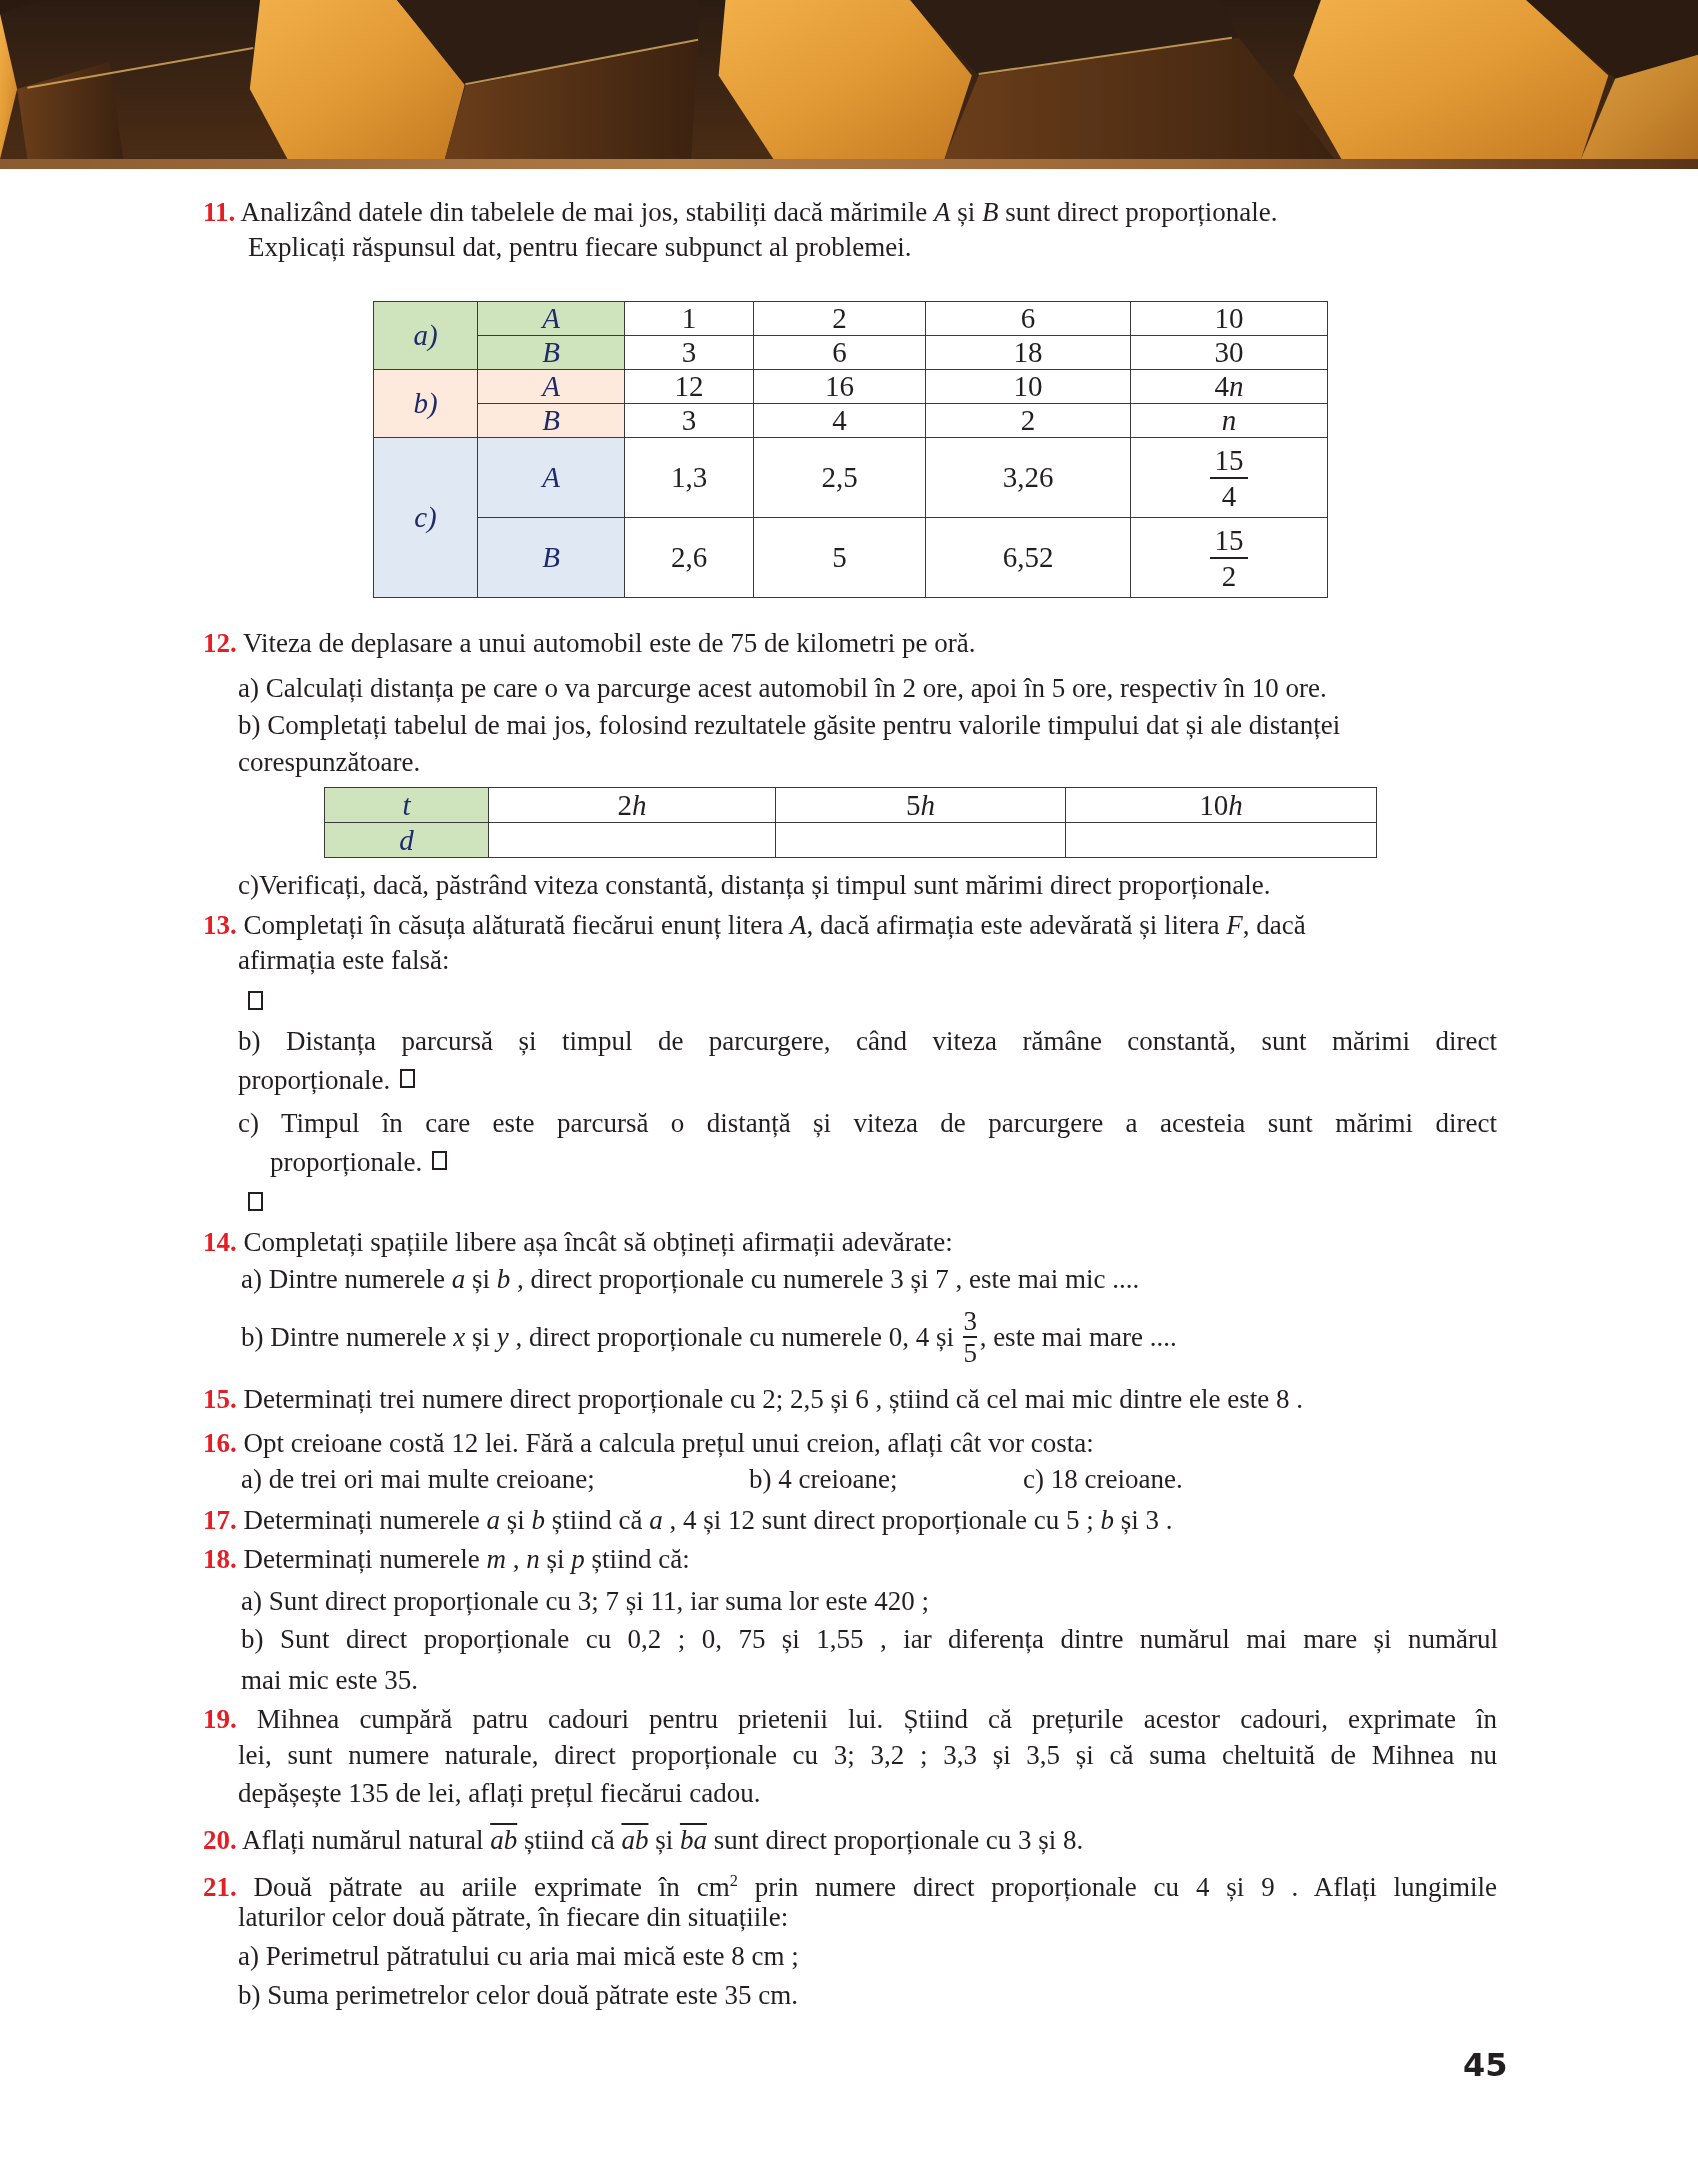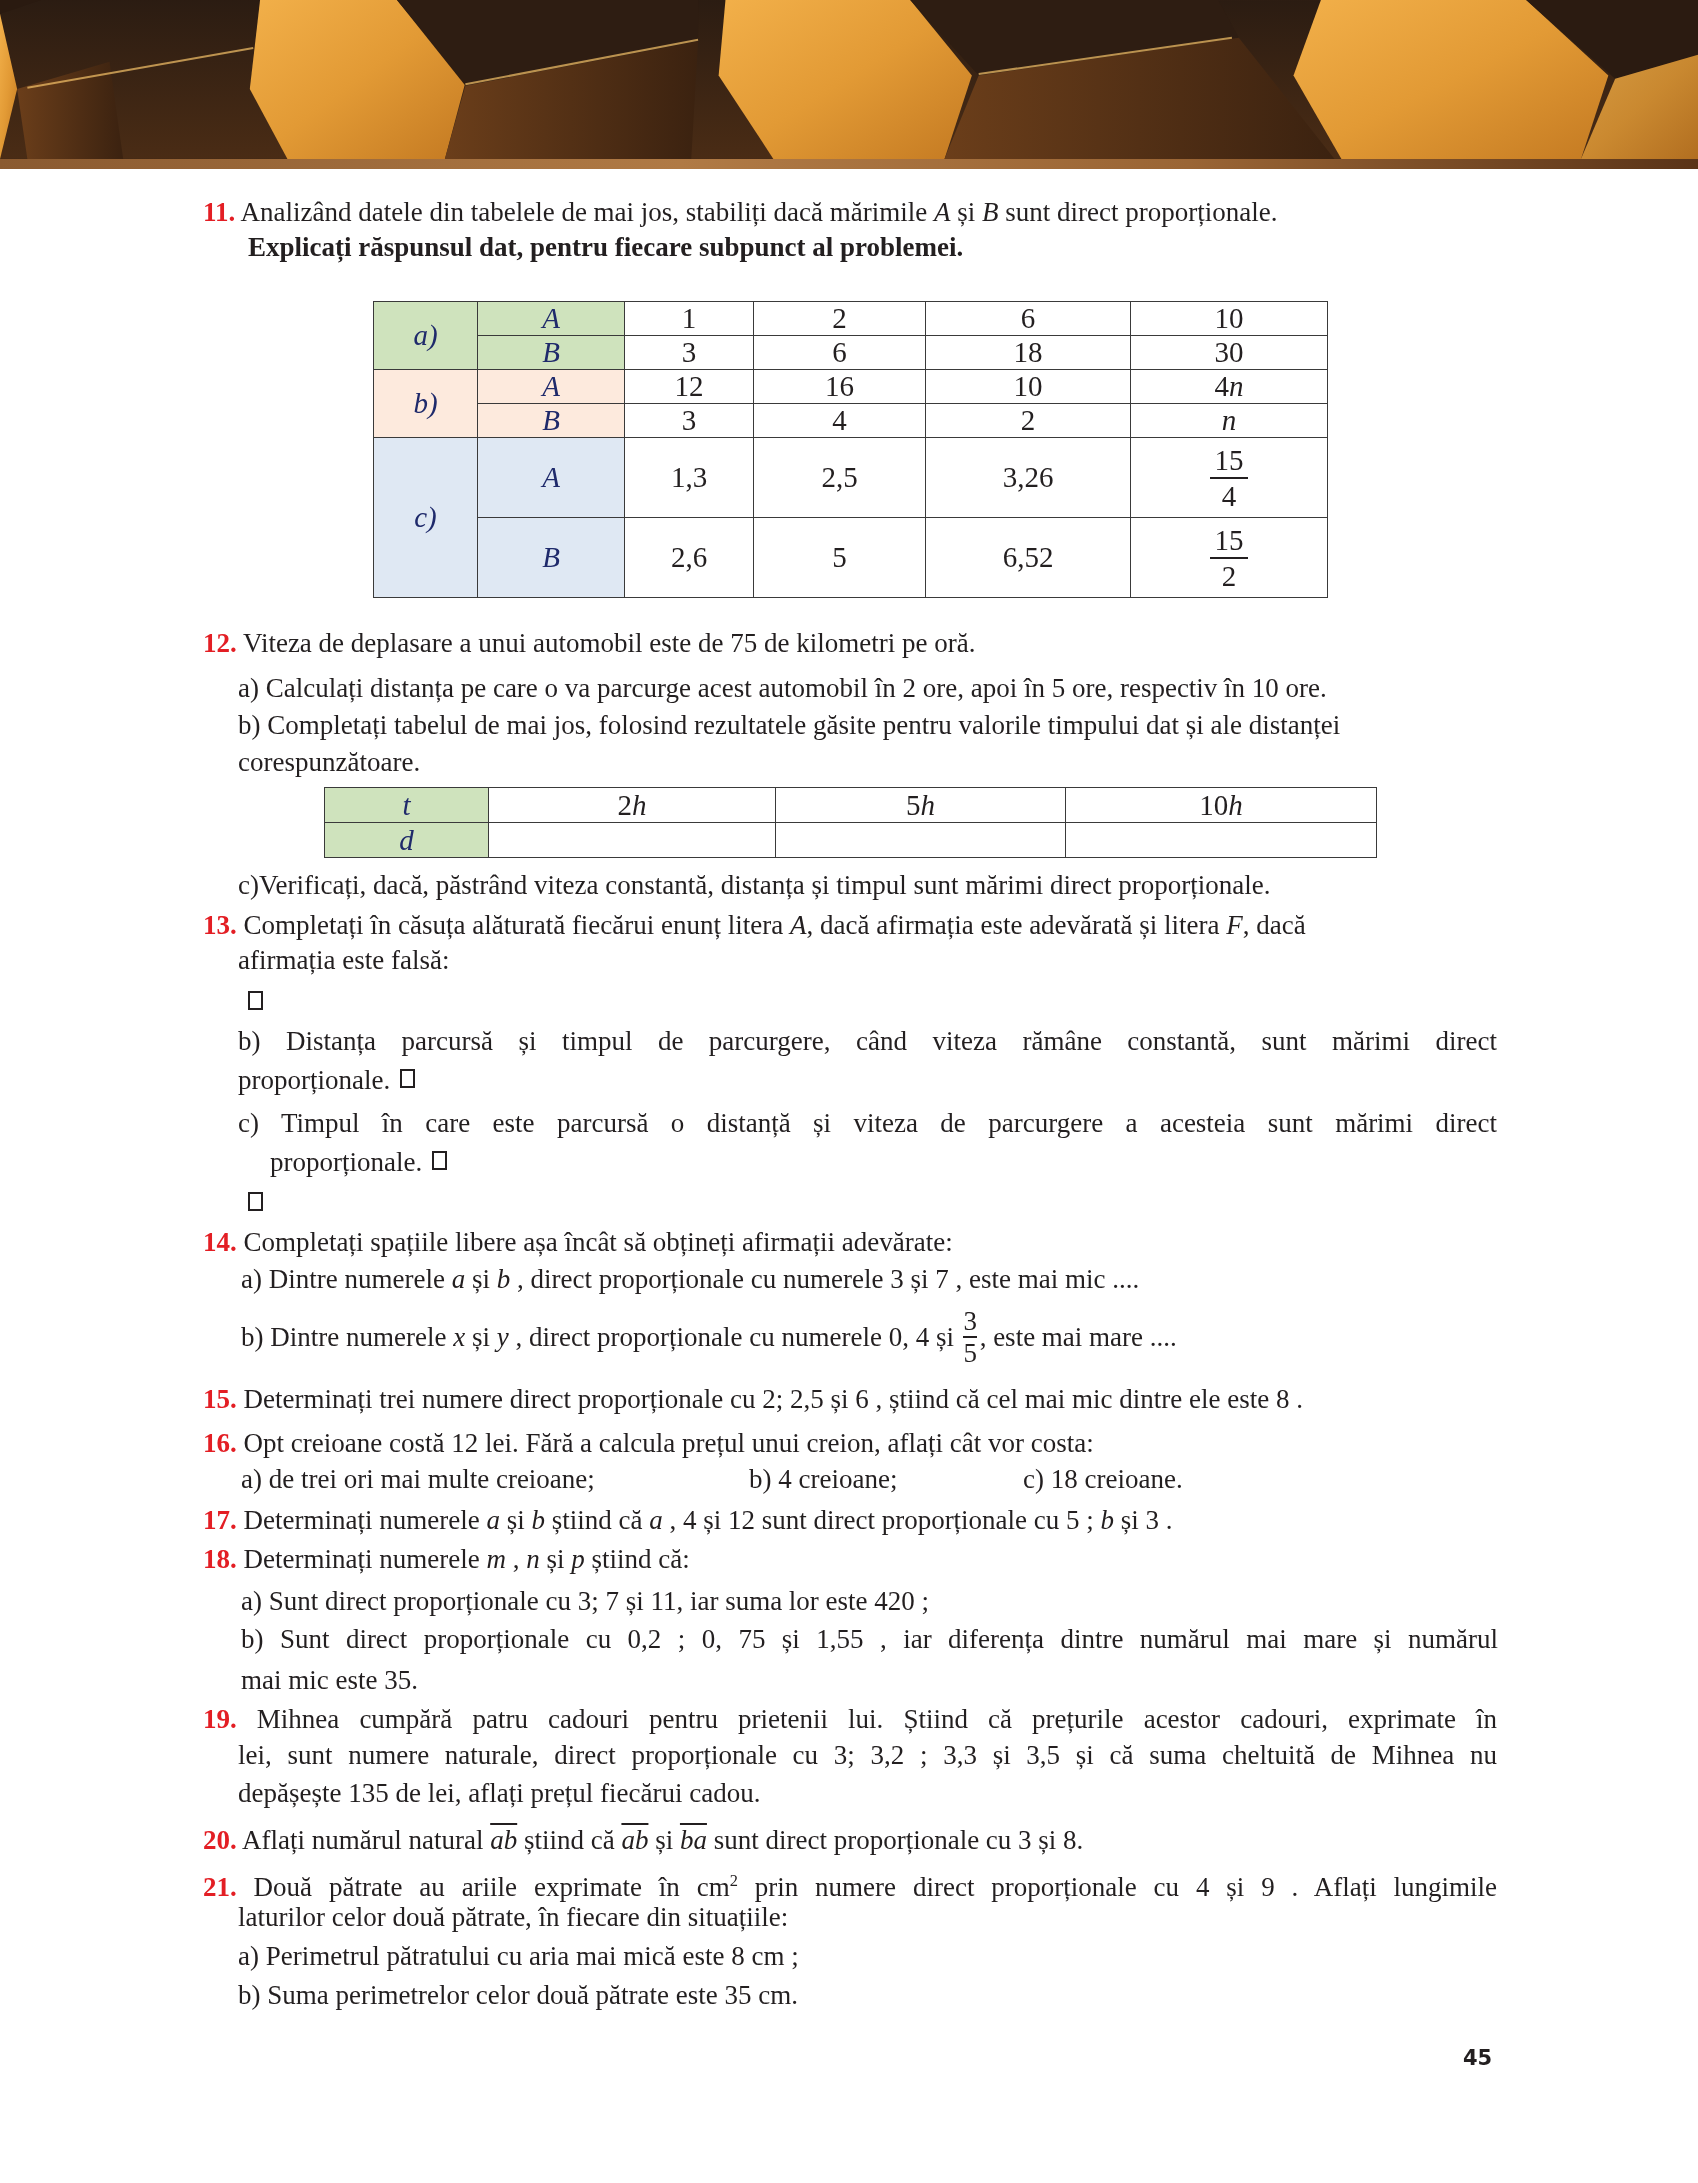--- a/index.html
+++ b/index.html
@@ -34,21 +34,21 @@
   .t1 .fr { display: inline-block; line-height: 34px; }
   .t1 .fr span { display: block; padding: 0 4.1px; }
   .t1 .fr .den { border-top: 2.1px solid #231f20; }
 
   
   .t2 { position: absolute; left: 324px; top: 787px; border-collapse: collapse; font-size: 29px; }
   .t2 td { border: 1.7px solid #3a3a3a; height: 34px; text-align: center; padding: 0; }
   .t2 .lab { color: #1f2a6b; font-style: italic; }
 
   .page-num { position: absolute; left: 1463px; top: 2046px; font-family: "DejaVu Sans", sans-serif;
-              font-weight: bold; font-size: 21px; color: #231f20; }
+              font-weight: bold; font-size: 32px; color: #231f20; }
 </style>
 </head>
 <body>
 
 <div class="banner">
   <svg width="1698" height="159" viewBox="0 0 2481 232">
     <defs>
       <linearGradient id="gold" x1="0" y1="0" x2="1" y2="1">
         <stop offset="0" stop-color="#f2b04a"></stop>
           <stop offset="0.5" stop-color="#e29a35"></stop>
@@ -80,21 +80,21 @@
     <line x1="680" y1="123" x2="1020" y2="58" stroke="#f7c46a" stroke-width="3" opacity="0.7"></line>
     <line x1="1430" y1="108" x2="1800" y2="55" stroke="#f7c46a" stroke-width="3" opacity="0.7"></line>
   </svg>
 </div>
 <div class="banner-strip"></div>
 
 <div class="line" style="top:196px; left:203px;">
   <span class="num">11.</span>
   <span>Analizând datele din tabelele de mai jos, stabiliți dacă mărimile </span><span class="ital">A</span><span> și </span><span class="ital">B</span><span> sunt direct proporționale.</span>
 </div>
-<div class="line" style="top:231px; left:248px;font-weight:bold;">Explicați răspunsul dat, pentru fiecare subpunct al problemei.</div>
+<div class="line" style="top:231px; left:248px;">Explicați răspunsul dat, pentru fiecare subpunct al problemei.</div>
 
 <table class="t1">
   <colgroup>
     <col style="width:104px">
       <col style="width:147px">
       <col style="width:129px">
       <col style="width:172px">
       <col style="width:205px">
       <col style="width:197px">
   </colgroup>

